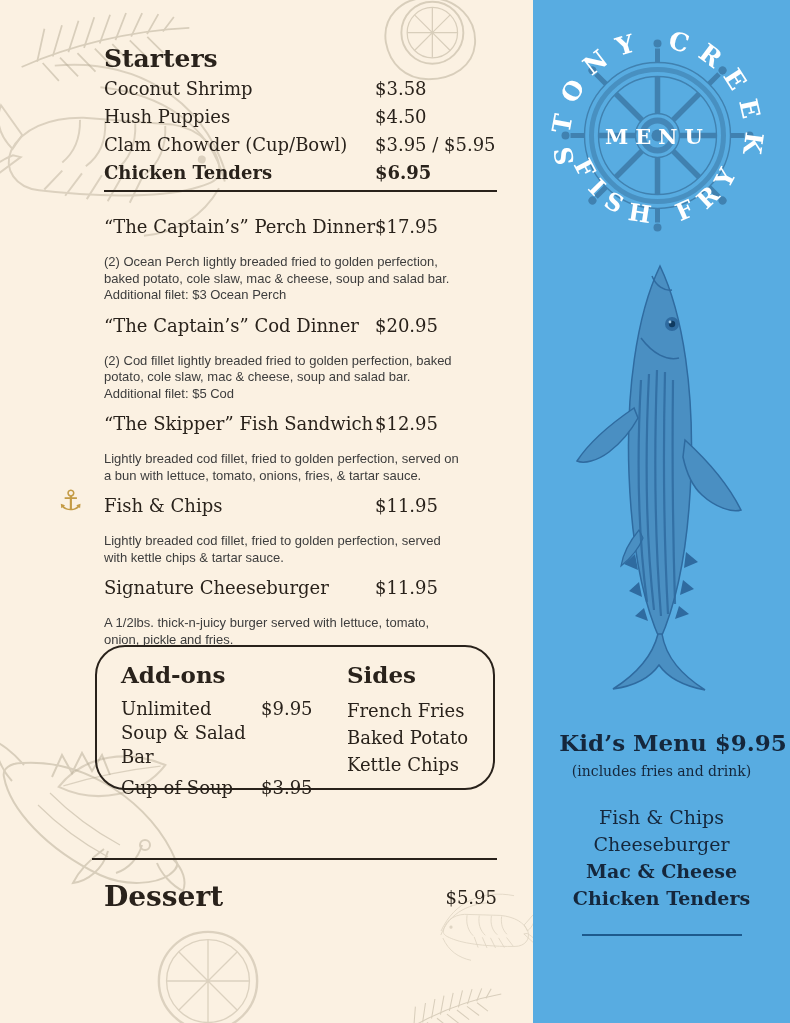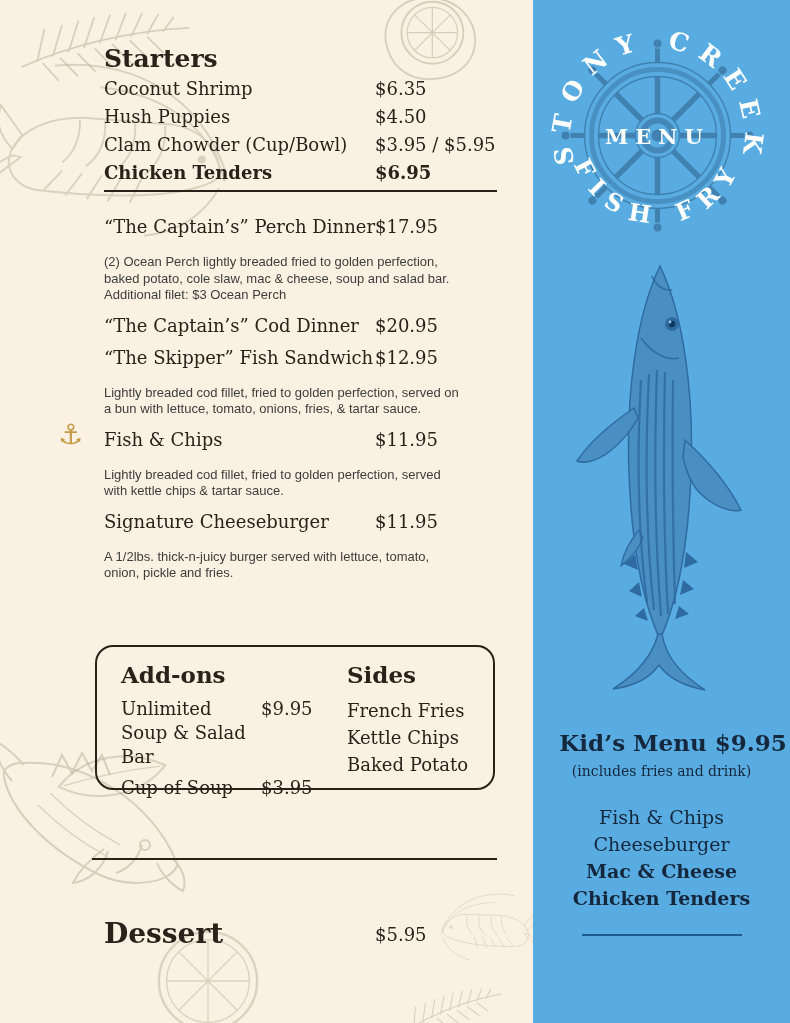--- a/index.html
+++ b/index.html
@@ -20,30 +20,30 @@
   .mi{margin-top:11px;position:relative;}
   .mi:first-of-type{margin-top:8px;}
   .mi-head{display:flex;font-size:18px;line-height:21px;}
   .mi-head .nm{width:271px;}
   .mi-desc{margin-top:17px;font-family:"Liberation Sans",sans-serif;font-size:13px;
            line-height:16.5px;color:#3d3d3d;white-space:pre-line;}
   .anchor{position:absolute;left:-46px;top:-8px;font-size:28px;color:#c49b45;
           font-family:"DejaVu Sans",sans-serif;line-height:1;}
   
   .addons-box{position:absolute;left:95px;top:645px;width:400px;height:145px;box-sizing:border-box;
-              border:2px solid #29221b;border-radius:18px;display:flex;padding:14px 0 0 24px;z-index:2;
+              border:2px solid #29221b;border-radius:30px;display:flex;padding:14px 0 0 24px;z-index:2;
               background:transparent;}
   .box-col1{width:226px;}
   .box-title{font-size:23px;font-weight:700;line-height:28px;margin:0 0 8px 0;}
   .arow{display:flex;font-size:18px;line-height:24px;}
   .arow .nm{width:140px;white-space:pre-line;}
   .arow+.arow{margin-top:7px;}
   .sides-item{font-size:18px;line-height:27px;}
   
-  .dessert{position:absolute;left:104px;top:917px;width:393px;display:flex;z-index:2;}
+  .dessert{position:absolute;left:104px;top:880px;width:393px;display:flex;z-index:2;justify-content:space-between;}
   .dessert .sec-title{font-size:28px;line-height:34px;width:271px;}
   .dessert .price{font-size:18px;padding-top:7px;}
   
   .panel{position:absolute;left:533px;top:0;width:257px;height:1023px;background:#58ace1;}
   .wheel{position:absolute;left:17px;top:28px;width:215px;height:215px;}
   .arc-text{font-family:"DejaVu Serif",serif;font-weight:700;fill:#ffffff;font-size:25px;letter-spacing:11px;}
   .arc-text-b{font-family:"DejaVu Serif",serif;font-weight:700;fill:#ffffff;font-size:24px;letter-spacing:11px;}
   .menu-text{font-family:"DejaVu Serif",serif;font-weight:700;fill:#ffffff;font-size:21px;letter-spacing:7px;}
   .tuna{position:absolute;left:40px;top:262px;width:178px;height:432px;}
   .kids{position:absolute;left:0;top:728px;width:257px;text-align:center;color:#15273c;}
@@ -133,21 +133,21 @@
       <use href="#sym-herb"></use>
     </svg>
   <svg class="deco" style="left:56px;top:744px;opacity:.45;transform:rotate(14deg)" width="112" height="64" viewBox="0 0 100 60">
       <use href="#sym-leaf"></use>
     </svg>
 
   <section class="starters">
     <h2 class="sec-title">Starters</h2>
     <div class="srow">
       <span class="nm">Coconut Shrimp</span>
-      <span class="pr">$6.35</span>
+      <span class="pr">$3.58</span>
     </div>
     <div class="srow">
       <span class="nm">Hush Puppies</span>
       <span class="pr">$4.50</span>
     </div>
     <div class="srow">
       <span class="nm">Clam Chowder (Cup/Bowl)</span>
       <span class="pr">$3.95 / $5.95</span>
     </div>
     <div class="srow bold">
@@ -168,20 +168,23 @@
       <div class="mi-desc">(2) Ocean Perch lightly breaded fried to golden perfection,
 baked potato, cole slaw, mac &amp; cheese, soup and salad bar.
 Additional filet: $3 Ocean Perch</div>
     </div>
 
     <div class="mi">
       <div class="mi-head">
         <span class="nm">“The Captain’s” Cod Dinner</span>
         <span class="pr">$20.95</span>
       </div>
+      <div class="mi-desc">(2) Cod fillet lightly breaded fried to golden perfection, baked
+potato, cole slaw, mac &amp; cheese, soup and salad bar.
+Additional filet: $5 Cod</div>
     </div>
 
     <div class="mi">
       <div class="mi-head">
         <span class="nm">“The Skipper” Fish Sandwich</span>
         <span class="pr">$12.95</span>
       </div>
       <div class="mi-desc">Lightly breaded cod fillet, fried to golden perfection, served on
 a bun with lettuce, tomato, onions, fries, &amp; tartar sauce.</div>
     </div>
@@ -215,22 +218,22 @@
         <span class="pr">$9.95</span>
       </div>
       <div class="arow">
         <span class="nm">Cup of Soup</span>
         <span class="pr">$3.95</span>
       </div>
     </div>
     <div class="box-col2">
       <h3 class="box-title">Sides</h3>
       <div class="sides-item">French Fries</div>
+      <div class="sides-item">Baked Potato</div>
       <div class="sides-item">Kettle Chips</div>
-      <div class="sides-item">Baked Potato</div>
     </div>
   </div>
 
   <div class="hr hr2"></div>
 
   <section class="dessert">
     <h2 class="sec-title">Dessert</h2>
     <span class="price">$5.95</span>
   </section>
 

